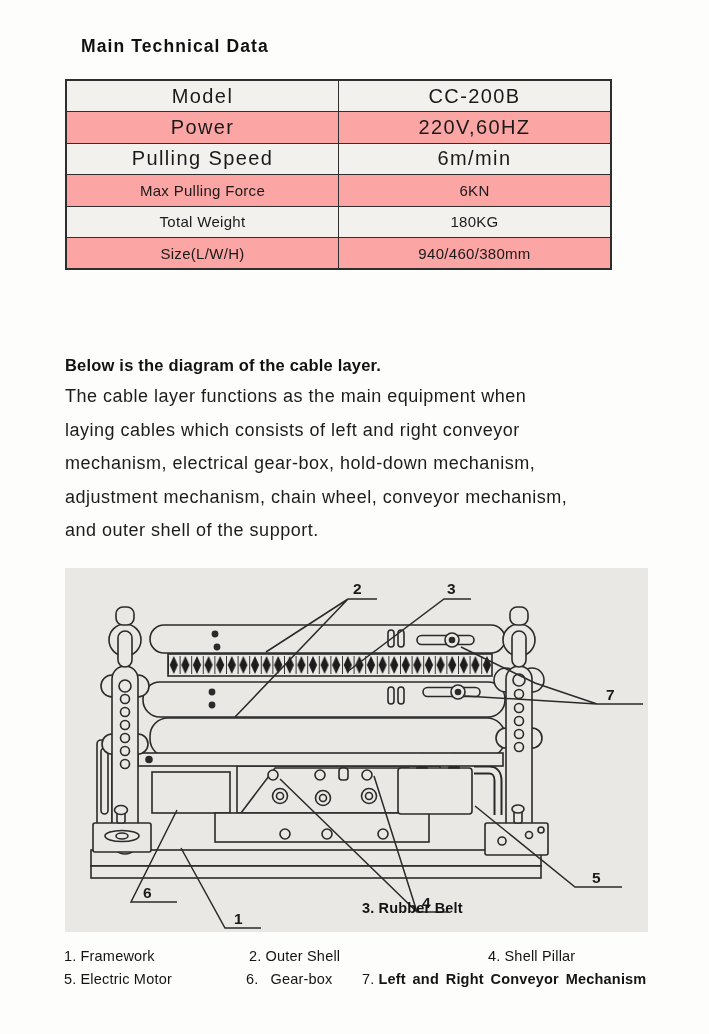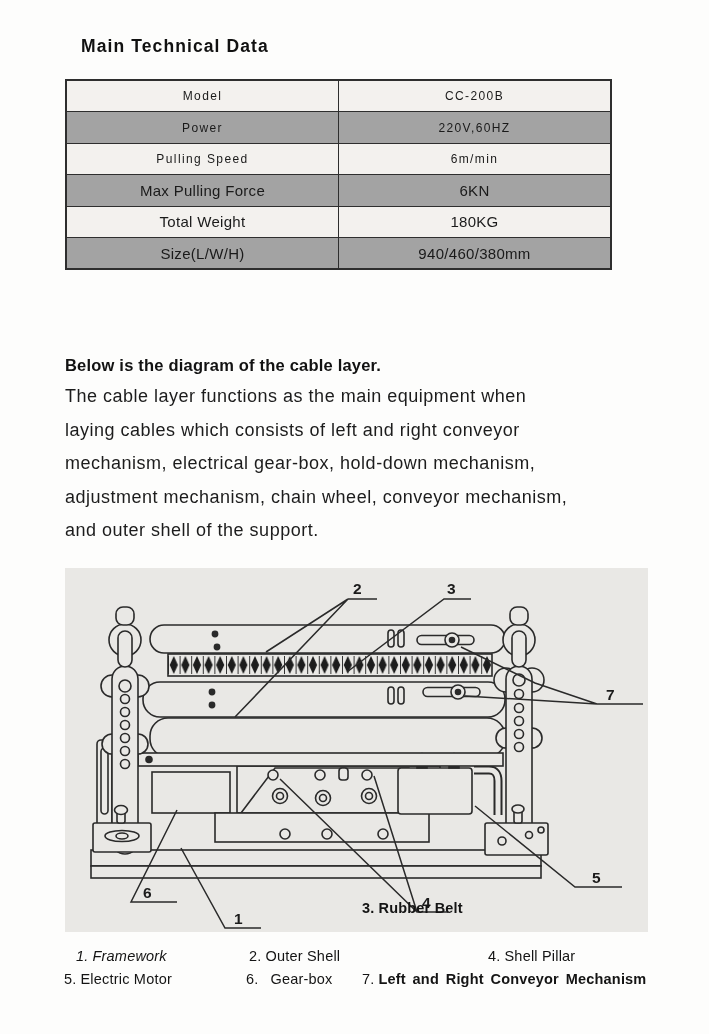--- a/index.html
+++ b/index.html
@@ -16,24 +16,24 @@
   }
   table.spec{
     position:absolute;left:65px;top:79px;width:547px;
     border-collapse:collapse;table-layout:fixed;
     border:2.5px solid #2e2e2e;
   }
   table.spec td{
     border:1.5px solid #2e2e2e;height:30.4px;padding:0;
     text-align:center;vertical-align:middle;
     font-size:15px;letter-spacing:.3px;color:#1a1a1a;
-    background:#a3a3a3;overflow:hidden;white-space:nowrap;
+    background:#fca5a5;overflow:hidden;white-space:nowrap;
   }
   table.spec tr:nth-child(odd) td{background:#f3f1ee;}
-  table.spec tr:nth-child(-n+3) td{font-size:12px;letter-spacing:1.4px;}
+  table.spec tr:nth-child(-n+3) td{font-size:20px;letter-spacing:1.4px;}
   .desc{position:absolute;left:65px;top:356px;width:590px;}
   .desc .desc-heading{
     font-size:16.5px;font-weight:700;letter-spacing:.2px;
     margin:0 0 5px 0;white-space:nowrap;color:#121212;
   }
   .desc .desc-line{
     font-size:18px;letter-spacing:.5px;line-height:33.5px;
     white-space:nowrap;color:#1c1c1c;
   }
   .diagram-box{
@@ -42,21 +42,21 @@
   }
   .legend{position:absolute;left:0;top:0;width:709px;height:1034px;pointer-events:none;}
   .legend .item{
     position:absolute;font-size:14.5px;letter-spacing:.2px;
     white-space:nowrap;color:#141414;
   }
   .legend .item .lbl{margin-left:4px;}
   .legend .item.wide-gap .lbl{margin-left:12px;}
   .legend .item.spread .lbl{word-spacing:2.5px;font-weight:bold;}
   
-  .li-1{left:76px;top:948px;font-style:italic;}
+  .li-1{left:64px;top:948px;}
   .li-2{left:249px;top:948px;}
   .li-3{left:362px;top:900px;font-weight:bold;}
   .li-4{left:488px;top:948px;}
   .li-5{left:64px;top:971px;}
   .li-6{left:246px;top:971px;}
   .li-7{left:362px;top:971px;}
   svg .callout{
     font-family:"Liberation Sans",sans-serif;font-size:15.5px;font-weight:700;
     fill:#1b1b1b;
   }

